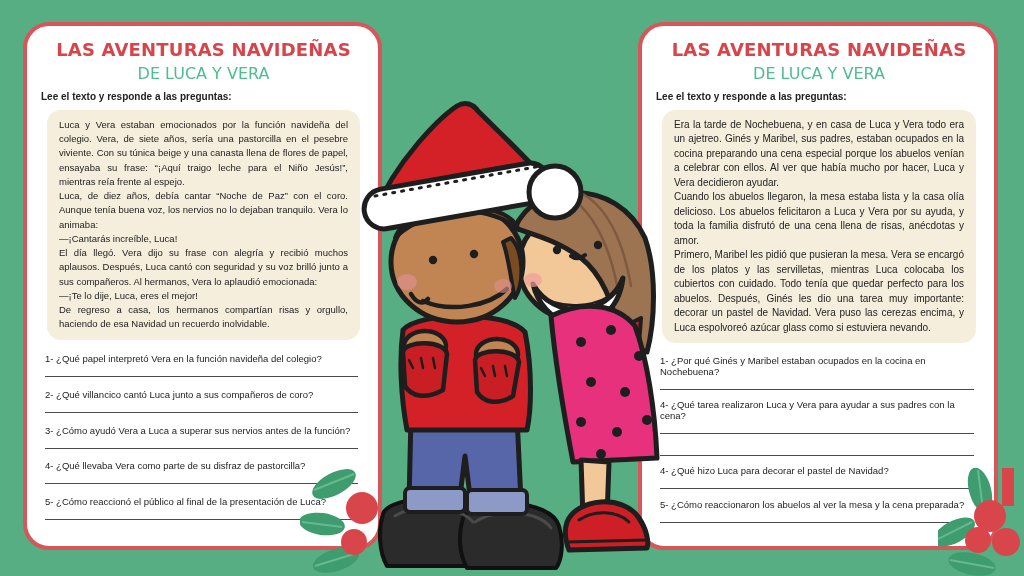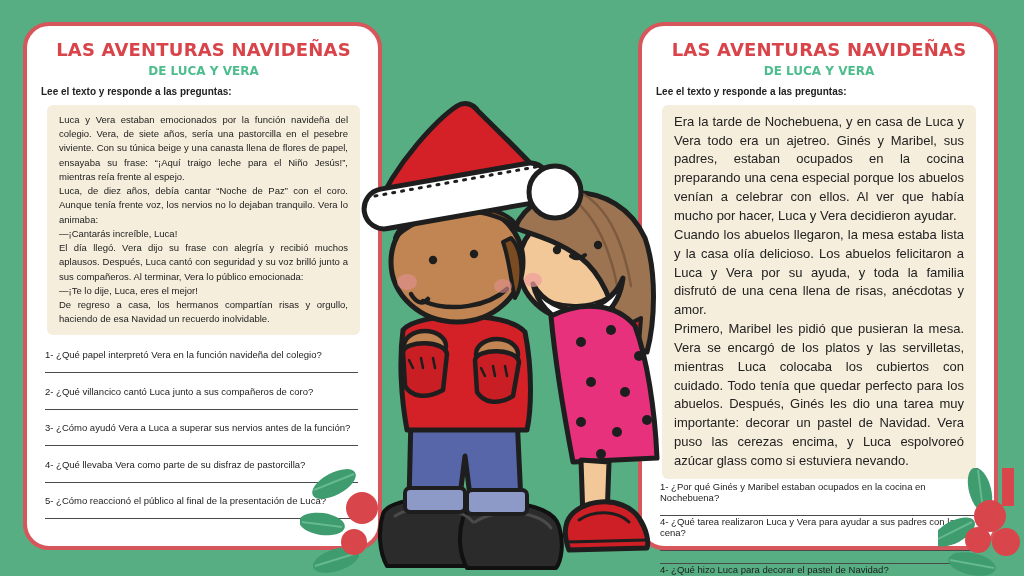--- a/index.html
+++ b/index.html
@@ -19,33 +19,33 @@
   .card-right{left:638px;width:360px;}
   .card-title{
     margin:6px 4px 0;text-align:center;
     font-family:"DejaVu Sans", sans-serif;
     font-size:18px;font-weight:bold;letter-spacing:.2px;
     color:#D8444A;line-height:1.1;flex-shrink:0;
   }
   .card-subtitle{
     margin:4px 0 0;text-align:center;
     font-family:"DejaVu Sans", sans-serif;
-    font-size:12px;font-weight:bold;color:#4EBD8D;flex-shrink:0;
+    font-size:16px;font-weight:normal;color:#4EBD8D;flex-shrink:0;
   }
   .instruction{
     margin:8px 0 0;text-align:left;
     font-size:10px;font-weight:bold;color:#222;flex-shrink:0;
   }
   .story-box{
     margin:8px 6px 0;padding:8px 12px;flex-shrink:0;
-    background:#F6EEDC;border-radius:6px;
+    background:#F6EEDC;border-radius:14px;
     font-size:9.5px;line-height:1.5;color:#222;
     text-align:justify;
   }
-  .card-right .story-box{font-size:13px;line-height:1.45;}
+  .card-right .story-box{font-size:10px;line-height:1.45;}
   .story-p{margin:0;}
   .questions{
     flex:1;margin:2px 8px 0 4px;
     display:flex;flex-direction:column;justify-content:space-evenly;
   }
   .q-text{margin:0;font-size:9.5px;color:#1c1c1c;}
   .answer-line{margin-top:12px;border-bottom:1.5px solid #4a4a4a;height:0;}
   svg{display:block;}
   .illustration{position:absolute;left:355px;top:90px;z-index:5;overflow:visible;}
   .holly-left{position:absolute;left:300px;top:462px;z-index:4;}
@@ -55,25 +55,25 @@
 <body>
 
 <section class="card card-left">
   <h1 class="card-title">LAS AVENTURAS NAVIDEÑAS</h1>
   <h2 class="card-subtitle">DE LUCA Y VERA</h2>
   <p class="instruction">Lee el texto y responde a las preguntas:</p>
   <div class="story-box">
 
       <p class="story-p">Luca y Vera estaban emocionados por la función navideña del colegio. Vera, de siete años, sería una pastorcilla en el pesebre viviente. Con su túnica beige y una canasta llena de flores de papel, ensayaba su frase: “¡Aquí traigo leche para el Niño Jesús!”, mientras reía frente al espejo.</p>
 
-      <p class="story-p">Luca, de diez años, debía cantar “Noche de Paz” con el coro. Aunque tenía frente voz, los nervios no lo dejaban tranquilo. Vera lo animaba:</p>
+      <p class="story-p">Luca, de diez años, debía cantar “Noche de Paz” con el coro. Aunque tenía buena voz, los nervios no lo dejaban tranquilo. Vera lo animaba:</p>
 
       <p class="story-p">—¡Cantarás increíble, Luca!</p>
 
-      <p class="story-p">El día llegó. Vera dijo su frase con alegría y recibió muchos aplausos. Después, Luca cantó con seguridad y su voz brilló junto a sus compañeros. Al terminar, Vera lo público emocionada:</p>
+      <p class="story-p">El día llegó. Vera dijo su frase con alegría y recibió muchos aplausos. Después, Luca cantó con seguridad y su voz brilló junto a sus compañeros. Al hermanos, Vera lo aplaudió emocionada:</p>
 
       <p class="story-p">—¡Te lo dije, Luca, eres el mejor!</p>
 
       <p class="story-p">De regreso a casa, los hermanos compartían risas y orgullo, haciendo de esa Navidad un recuerdo inolvidable.</p>
     </div>
   <div class="questions">
 
       <div class="question">
         <p class="q-text">1- ¿Qué papel interpretó Vera en la función navideña del colegio?</p>
         <div class="answer-line"></div>

